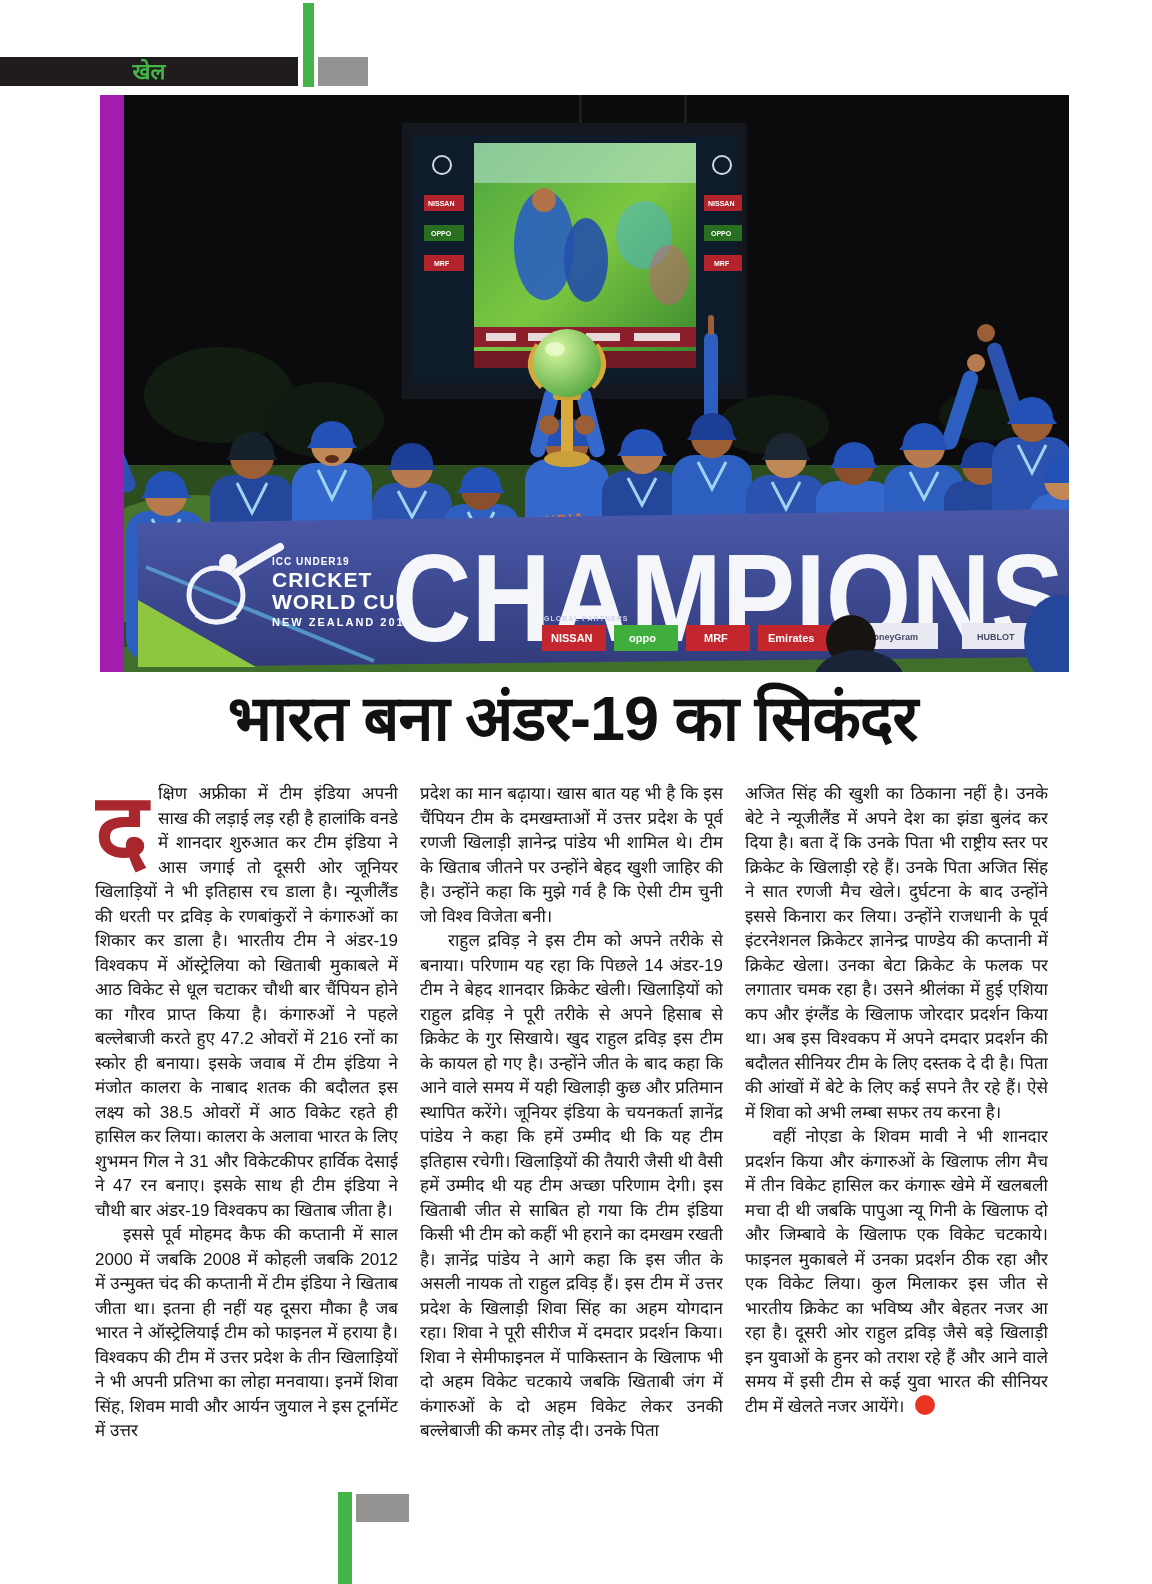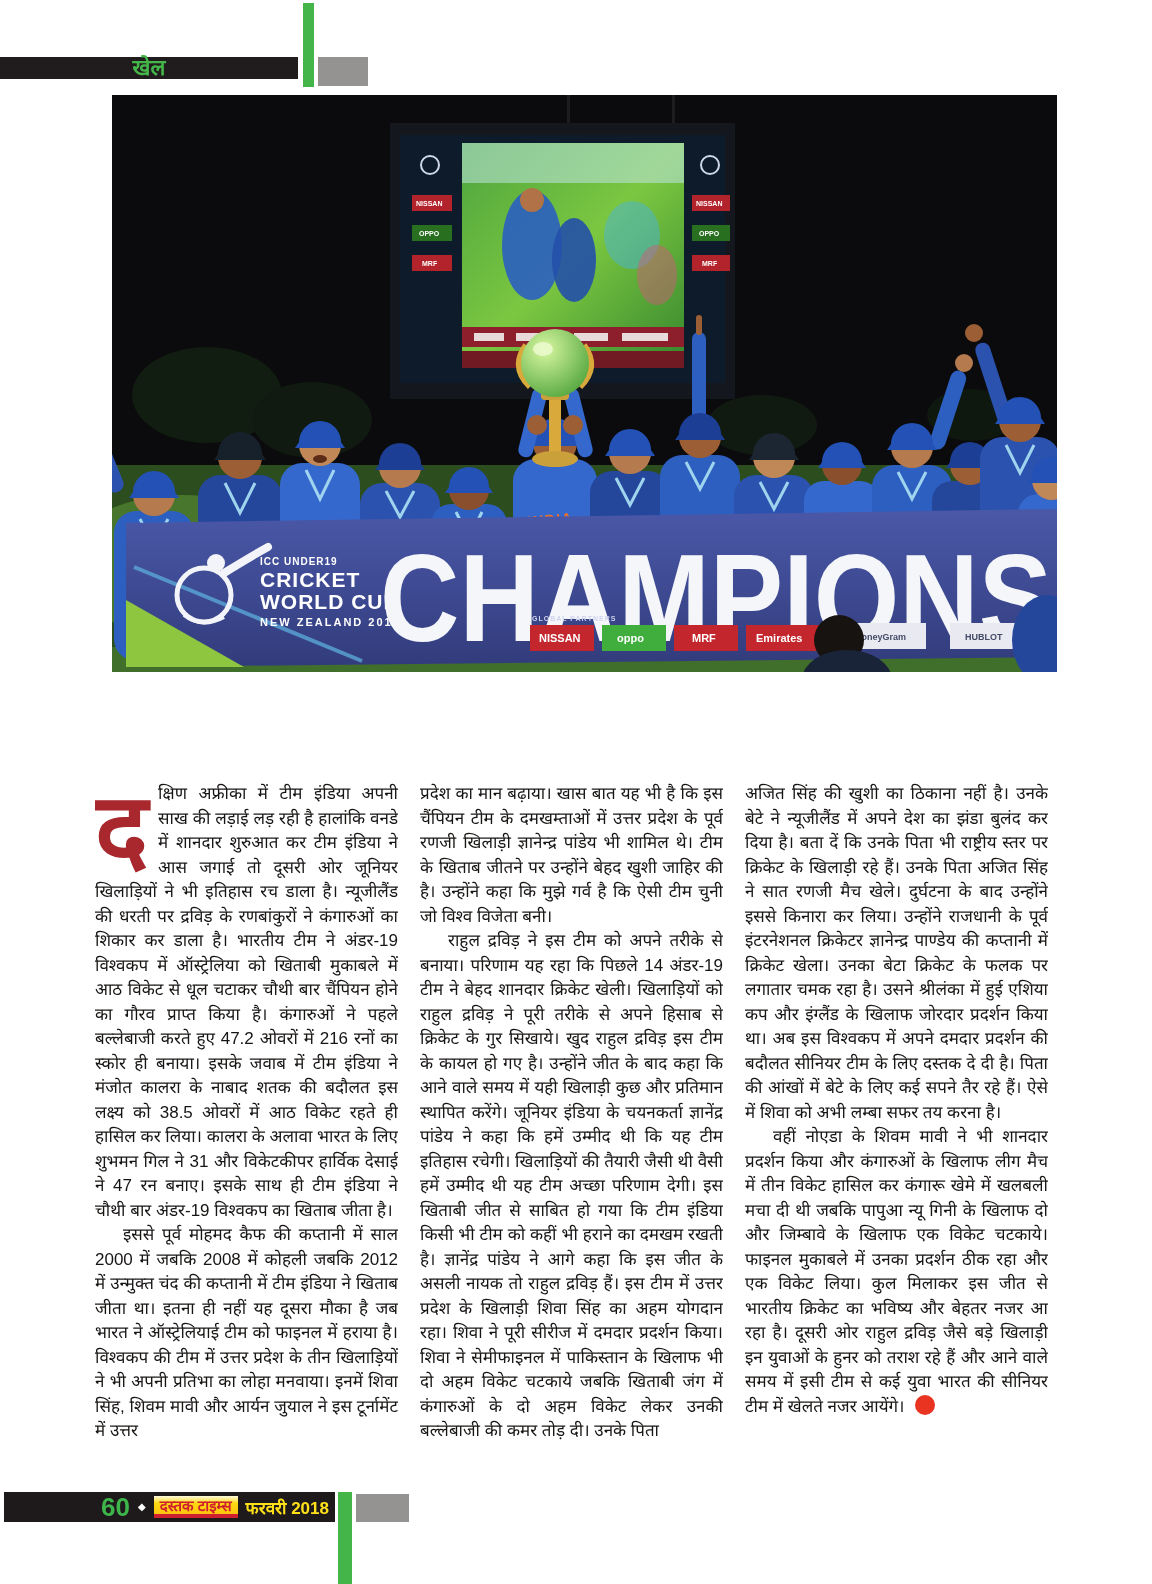--- a/index.html
+++ b/index.html
@@ -1,27 +1,27 @@
 <!DOCTYPE html>
 <html><head>
 <meta charset="utf-8">
 <style>
   html,body{margin:0;padding:0;background:#ffffff;}
   .page{position:relative;width:1152px;height:1584px;background:#ffffff;overflow:hidden;
         font-family:"Liberation Sans","DejaVu Sans",sans-serif;}
 
   
-  .top-black-bar{position:absolute;left:0;top:57px;width:298px;height:22px;background:#201c1d;
+  .top-black-bar{position:absolute;left:0;top:57px;width:298px;height:29px;background:#201c1d;
                  display:flex;align-items:center;justify-content:center;}
   .section-label{color:#44b649;font-size:22px;font-weight:bold;line-height:1;}
   .top-green-bar{position:absolute;left:303px;top:3px;width:11px;height:84px;background:#44b649;}
   .top-gray-rect{position:absolute;left:318px;top:57px;width:50px;height:29px;background:#949392;}
 
   
-  .photo{position:absolute;left:112px;top:95px;width:945px;height:577px;background:#a21caf;overflow:hidden;}
+  .photo{position:absolute;left:100px;top:95px;width:945px;height:577px;background:#a21caf;overflow:hidden;padding-left:24px;}
   .photo svg{display:block;}
   .j1{fill:#2d5fc0}.j2{fill:#2a52ae}.j3{fill:#3568cd}.j4{fill:#24479c}
   .cap{fill:#2351b5}.cap2{fill:#1c3f95}
   .s1{fill:#b57a4e}.s2{fill:#9c5f35}.s3{fill:#8a4f2c}.s4{fill:#c08757}
   .medal{stroke:#9fd4ef;stroke-width:3;fill:none;}
   .india{font:bold 15px "Liberation Sans",sans-serif;fill:#ea6f2d;letter-spacing:1px;}
   .sponsor-txt{font:bold 11px "Liberation Sans",sans-serif;fill:#ffffff;}
   .sponsor-dark{font:bold 9px "Liberation Sans",sans-serif;fill:#444a66;}
   .sb-mini{font:bold 7px "Liberation Sans",sans-serif;fill:#ffffff;}
   .logo-small{font:bold 10px "Liberation Sans",sans-serif;fill:#ffffff;letter-spacing:1px;}
@@ -303,38 +303,33 @@
           <text class="sponsor-dark" x="853" y="545">HUBLOT</text>
         </g>
 
         <circle cx="727" cy="545" r="25" fill="#171310"></circle>
         <ellipse cx="735" cy="585" rx="45" ry="30" fill="#1a2438"></ellipse>
         <ellipse cx="935" cy="545" rx="35" ry="45" fill="#24479c"></ellipse>
       </g>
     </svg>
   </div>
 
+  <div class="headline">भारत बना अंडर-19 का सिकंदर</div>
 
   <div class="columns">
     <div class="col">
       <p><span class="dropcap">द</span><span>क्षिण अफ्रीका में टीम इंडिया अपनी साख की लड़ाई लड़ रही है हालांकि वनडे में शानदार शुरुआत कर टीम इंडिया ने आस जगाई तो दूसरी ओर जूनियर खिलाड़ियों ने भी इतिहास रच डाला है। न्यूजीलैंड की धरती पर द्रविड़ के रणबांकुरों ने कंगारुओं का शिकार कर डाला है। भारतीय टीम ने अंडर-19 विश्वकप में ऑस्ट्रेलिया को खिताबी मुकाबले में आठ विकेट से धूल चटाकर चौथी बार चैंपियन होने का गौरव प्राप्त किया है। कंगारुओं ने पहले बल्लेबाजी करते हुए 47.2 ओवरों में 216 रनों का स्कोर ही बनाया। इसके जवाब में टीम इंडिया ने मंजोत कालरा के नाबाद शतक की बदौलत इस लक्ष्य को 38.5 ओवरों में आठ विकेट रहते ही हासिल कर लिया। कालरा के अलावा भारत के लिए शुभमन गिल ने 31 और विकेटकीपर हार्विक देसाई ने 47 रन बनाए। इसके साथ ही टीम इंडिया ने चौथी बार अंडर-19 विश्वकप का खिताब जीता है।</span></p>
       <p class="indent">इससे पूर्व मोहमद कैफ की कप्तानी में साल 2000 में जबकि 2008 में कोहली जबकि 2012 में उन्मुक्त चंद की कप्तानी में टीम इंडिया ने खिताब जीता था। इतना ही नहीं यह दूसरा मौका है जब भारत ने ऑस्ट्रेलियाई टीम को फाइनल में हराया है। विश्वकप की टीम में उत्तर प्रदेश के तीन खिलाड़ियों ने भी अपनी प्रतिभा का लोहा मनवाया। इनमें शिवा सिंह, शिवम मावी और आर्यन जुयाल ने इस टूर्नामेंट में उत्तर</p>
     </div>
     <div class="col">
       <p>प्रदेश का मान बढ़ाया। खास बात यह भी है कि इस चैंपियन टीम के दमखम्ताओं में उत्तर प्रदेश के पूर्व रणजी खिलाड़ी ज्ञानेन्द्र पांडेय भी शामिल थे। टीम के खिताब जीतने पर उन्होंने बेहद खुशी जाहिर की है। उन्होंने कहा कि मुझे गर्व है कि ऐसी टीम चुनी जो विश्व विजेता बनी।</p>
       <p class="indent">राहुल द्रविड़ ने इस टीम को अपने तरीके से बनाया। परिणाम यह रहा कि पिछले 14 अंडर-19 टीम ने बेहद शानदार क्रिकेट खेली। खिलाड़ियों को राहुल द्रविड़ ने पूरी तरीके से अपने हिसाब से क्रिकेट के गुर सिखाये। खुद राहुल द्रविड़ इस टीम के कायल हो गए है। उन्होंने जीत के बाद कहा कि आने वाले समय में यही खिलाड़ी कुछ और प्रतिमान स्थापित करेंगे। जूनियर इंडिया के चयनकर्ता ज्ञानेंद्र पांडेय ने कहा कि हमें उम्मीद थी कि यह टीम इतिहास रचेगी। खिलाड़ियों की तैयारी जैसी थी वैसी हमें उम्मीद थी यह टीम अच्छा परिणाम देगी। इस खिताबी जीत से साबित हो गया कि टीम इंडिया किसी भी टीम को कहीं भी हराने का दमखम रखती है। ज्ञानेंद्र पांडेय ने आगे कहा कि इस जीत के असली नायक तो राहुल द्रविड़ हैं। इस टीम में उत्तर प्रदेश के खिलाड़ी शिवा सिंह का अहम योगदान रहा। शिवा ने पूरी सीरीज में दमदार प्रदर्शन किया। शिवा ने सेमीफाइनल में पाकिस्तान के खिलाफ भी दो अहम विकेट चटकाये जबकि खिताबी जंग में कंगारुओं के दो अहम विकेट लेकर उनकी बल्लेबाजी की कमर तोड़ दी। उनके पिता</p>
     </div>
     <div class="col">
       <p>अजित सिंह की खुशी का ठिकाना नहीं है। उनके बेटे ने न्यूजीलैंड में अपने देश का झंडा बुलंद कर दिया है। बता दें कि उनके पिता भी राष्ट्रीय स्तर पर क्रिकेट के खिलाड़ी रहे हैं। उनके पिता अजित सिंह ने सात रणजी मैच खेले। दुर्घटना के बाद उन्होंने इससे किनारा कर लिया। उन्होंने राजधानी के पूर्व इंटरनेशनल क्रिकेटर ज्ञानेन्द्र पाण्डेय की कप्तानी में क्रिकेट खेला। उनका बेटा क्रिकेट के फलक पर लगातार चमक रहा है। उसने श्रीलंका में हुई एशिया कप और इंग्लैंड के खिलाफ जोरदार प्रदर्शन किया था। अब इस विश्वकप में अपने दमदार प्रदर्शन की बदौलत सीनियर टीम के लिए दस्तक दे दी है। पिता की आंखों में बेटे के लिए कई सपने तैर रहे हैं। ऐसे में शिवा को अभी लम्बा सफर तय करना है।</p>
       <p class="indent"><span>वहीं नोएडा के शिवम मावी ने भी शानदार प्रदर्शन किया और कंगारुओं के खिलाफ लीग मैच में तीन विकेट हासिल कर कंगारू खेमे में खलबली मचा दी थी जबकि पापुआ न्यू गिनी के खिलाफ दो और जिम्बावे के खिलाफ एक विकेट चटकाये। फाइनल मुकाबले में उनका प्रदर्शन ठीक रहा और एक विकेट लिया। कुल मिलाकर इस जीत से भारतीय क्रिकेट का भविष्य और बेहतर नजर आ रहा है। दूसरी ओर राहुल द्रविड़ जैसे बड़े खिलाड़ी इन युवाओं के हुनर को तराश रहे हैं और आने वाले समय में इसी टीम से कई युवा भारत की सीनियर टीम में खेलते नजर आयेंगे।</span><span class="end-dot"></span></p>
     </div>
   </div>
 
-  <div class="footer-black-bar">
-    <span class="page-number">60</span>
-    <span class="diamond">◆</span>
-    <span class="magazine-logo">दस्तक टाइम्स</span>
-    <span class="issue-date">फरवरी 2018</span>
-  </div>
   <div class="footer-green-bar"></div>
   <div class="footer-gray-rect"></div>
 
 </div>
 
 </body></html>

